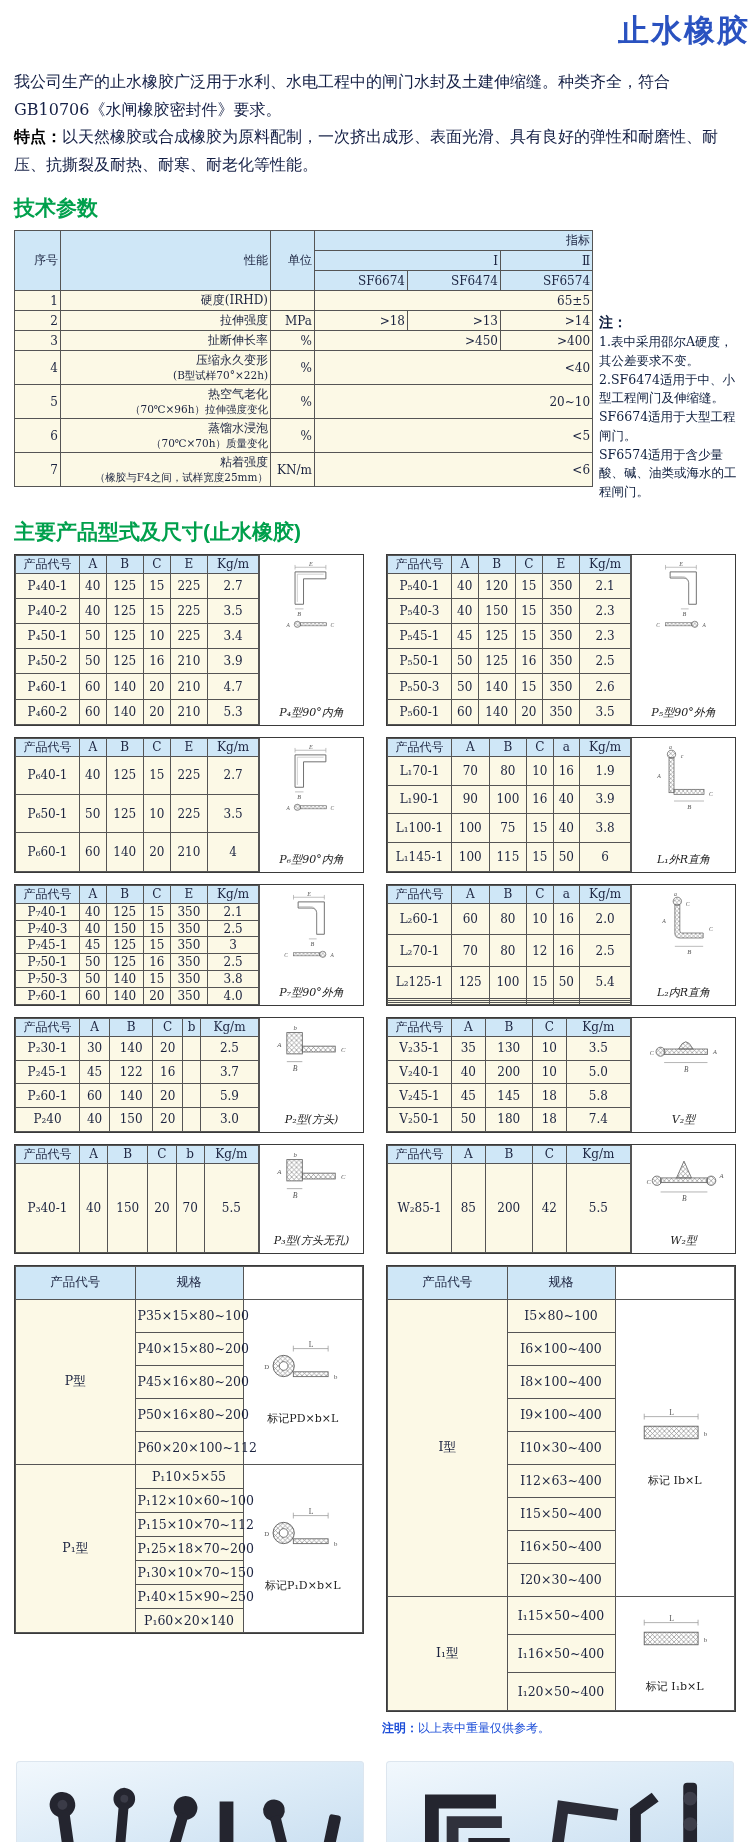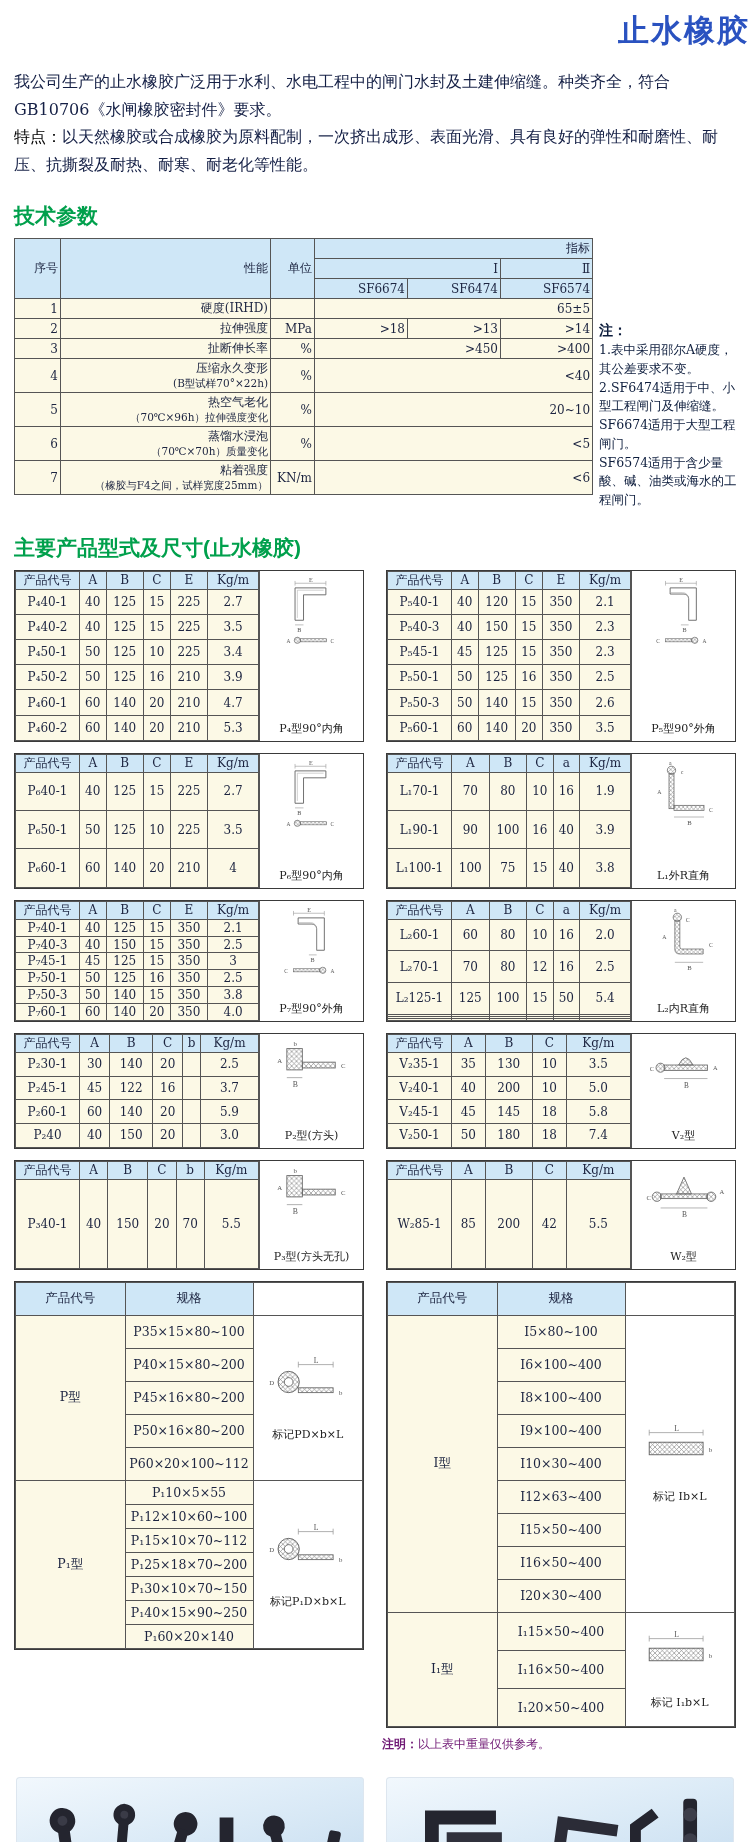--- a/index.html
+++ b/index.html
@@ -8,23 +8,23 @@
     width: 750px; min-height: 1842px; background: #ffffff;
     font-family: "DejaVu Serif", "Liberation Serif", serif;
     color: #1c2440;
   }
   .page-title {
     padding-top: 10px; text-align: right;
     font-family: "Liberation Sans", "DejaVu Sans", sans-serif;
     font-size: 31px; font-weight: bold; color: #2a52c0; letter-spacing: 2px;
   }
   .intro { margin: 16px 14px 0 14px; font-size: 16px; line-height: 1.72; color: #141f45; }
-  .intro .feat-label { font-weight: normal; color: #000; }
+  .intro .feat-label { font-weight: bold; color: #000; }
   .h-green {
-    margin: 24px 0 8px 14px;
+    margin: 16px 0 8px 14px;
     font-family: "Liberation Sans", "DejaVu Sans", sans-serif;
     font-size: 21px; font-weight: bold; color: #00a04c;
   }
   
   .tech-wrap { display: flex; margin: 2px 8px 0 14px; align-items: flex-start; }
   table.tech { border-collapse: collapse; width: 578px; text-align: center; font-size: 12px; table-layout: fixed; }
   table.tech th, table.tech td { border: 1px solid #555; padding: 1px 2px; text-align: right; }
   table.tech th { background: #cfe7f7; font-weight: normal; height: 20px; }
   table.tech td { background: #fcf9e6; height: 20px; }
   table.tech tr.tall td { height: 31px; }
@@ -33,38 +33,38 @@
   .notes .nlabel { font-weight: bold; font-size: 14px; }
   
   .pair { display: flex; gap: 22px; margin: 0 14px 11px 14px; }
   .pbox { flex: 1; border: 1.5px solid #3a3a3a; display: flex; background: #fff; }
   .pbox table { border-collapse: collapse; flex: 1; height: 100%; text-align: center; font-size: 12px; table-layout: fixed; }
   .pbox th, .pbox td { border: 1px solid #555; padding: 0 1px; }
   .pbox th { background: #cfe7f7; font-weight: normal; }
   .pbox td { background: #fcf9e6; }
   .pbox th:first-child { width: 64px; }
   .pbox .diag { width: 104px; border-left: 1px solid #555; display: flex; flex-direction: column;
-                align-items: center; justify-content: space-between; padding: 3px 2px; background:#fff; }
+                align-items: center; justify-content: space-between; padding: 3px 2px; background:#fff;font-style:italic; }
   .pbox .cap { font-size: 11px; color: #222; white-space: nowrap; padding-bottom: 2px; }
   .h1 { height: 172px; } .h2 { height: 136px; } .h3 { height: 122px; } .h4 { height: 116px; } .h5 { height: 110px; }
   
   .specrow { display: flex; gap: 22px; margin: 4px 14px 0 14px; align-items: flex-start; }
   .specbox { flex: 1; border: 1.5px solid #3a3a3a; background: #fff; }
   .specbox table { width: 100%; border-collapse: collapse; text-align: center; font-size: 12.5px; table-layout: fixed; }
   .specbox th, .specbox td { border: 1px solid #555; padding: 0 2px; }
   .specbox th { background: #cfe7f7; font-weight: normal; height: 30px; }
   .specbox td { background: #fcf9e6; }
   .specbox th.dh, .specbox td.dcell { background: #fff; }
   .specbox .gname { width: 92px; }
-  .specbox th:nth-child(2) { width: 128px; }
+  .specbox th:nth-child(2) { width: 108px; }
   .specbox tr { height: 33px; }
   #spec-left tr.g1 { height: 24px; }
   #spec-right tr.g1 { height: 38px; }
   .dcell .mark { font-size: 11px; color: #222; margin-top: 16px; white-space: nowrap; }
-  .footnote { width: 354px; margin: 8px 14px 0 auto; font-size: 12px; color: #701a75; }
+  .footnote { width: 354px; margin: 8px 14px 0 auto; font-size: 12px; color: #1d4ed8; }
   .footnote .flabel { font-weight: bold; }
   
   .photos { display: flex; gap: 22px; margin: 24px 16px 0 16px; }
   .photo { flex: 1; height: 150px; border-radius: 4px; overflow: hidden;
            background: linear-gradient(165deg, #f2f8fd 0%, #dcebf7 40%, #bcd6ec 100%);
            box-shadow: inset 0 0 0 1px #dde6ef; display:flex; align-items:center; justify-content:center; }
   .photo svg { width: 96%; height: 92%; }
   
   .diag svg, .dcell svg { display:block; }
   .dg text { font-family: "Liberation Serif", serif; }
@@ -435,20 +435,28 @@
             <td>3.9</td>
           </tr>
           <tr>
             <td>L₁100-1</td>
             <td>100</td>
             <td>75</td>
             <td>15</td>
             <td>40</td>
             <td>3.8</td>
           </tr>
+          <tr>
+            <td>L₁145-1</td>
+            <td>100</td>
+            <td>115</td>
+            <td>15</td>
+            <td>50</td>
+            <td>6</td>
+          </tr>
         </tbody>
       </table>
       <div class="diag">
   <svg class="dg" viewBox="0 0 92 96" width="92" height="80">
     <text x="28" y="9" font-size="7" fill="#555">a</text>
     <circle cx="31" cy="16" r="5" fill="url(#xh)" stroke="#666" stroke-width="0.9"></circle>
     <text x="42" y="20" font-size="7" fill="#555">c</text>
     <rect x="28" y="20" width="6" height="42" fill="url(#xh)" stroke="#666" stroke-width="0.9"></rect>
     <text x="14" y="44" font-size="7" fill="#555">A</text>
     <rect x="34" y="58" width="36" height="6" fill="url(#xh)" stroke="#666" stroke-width="0.9"></rect>

